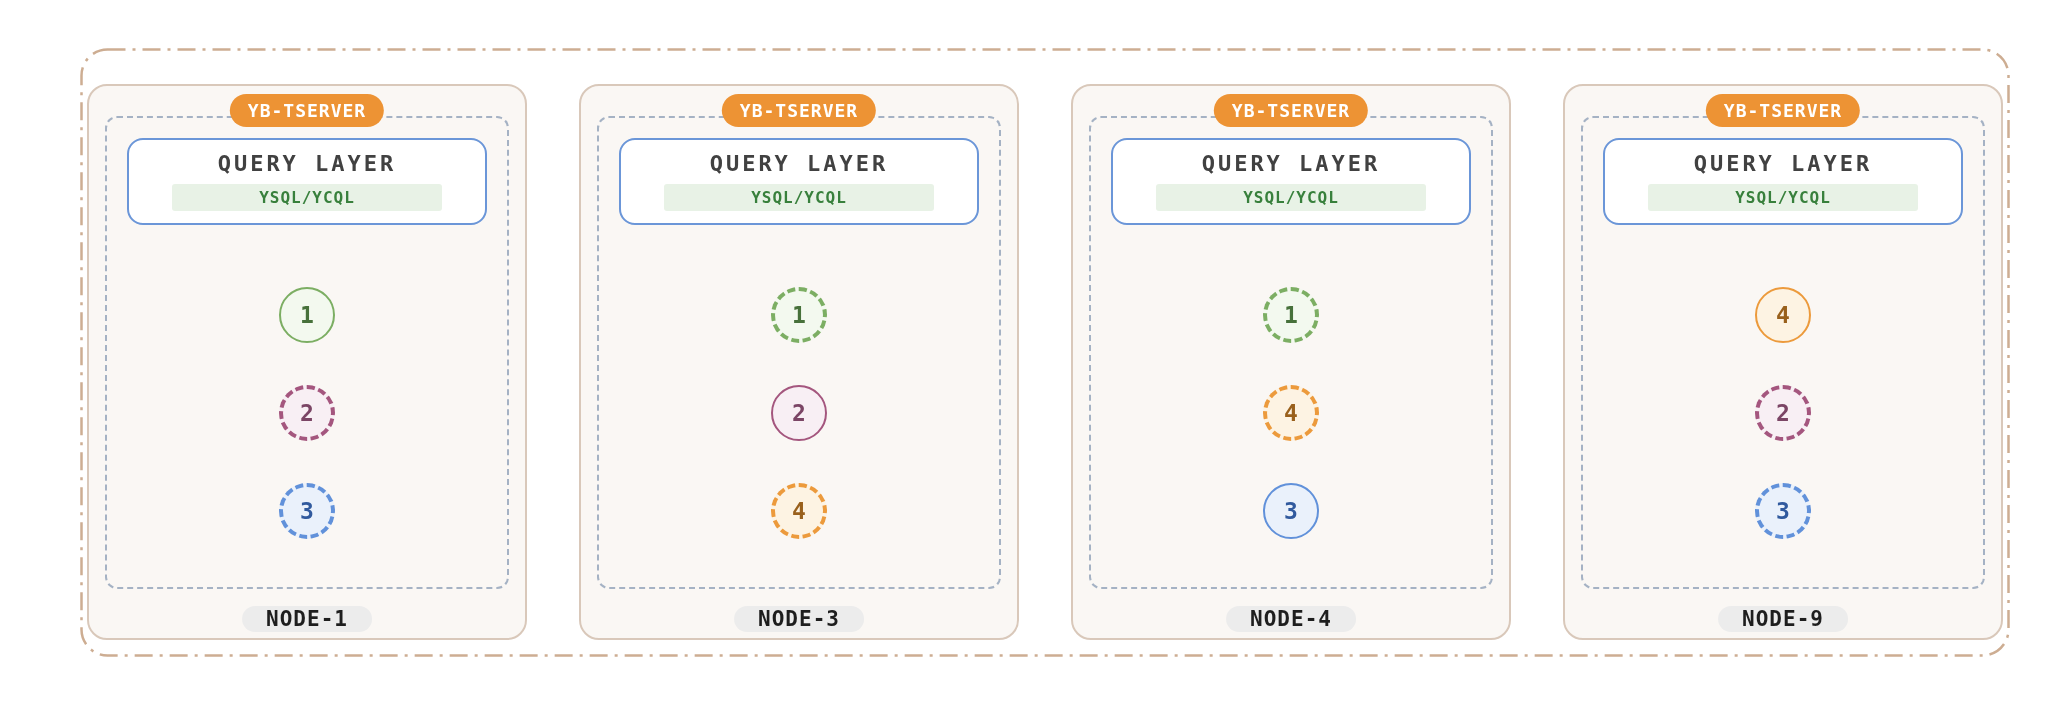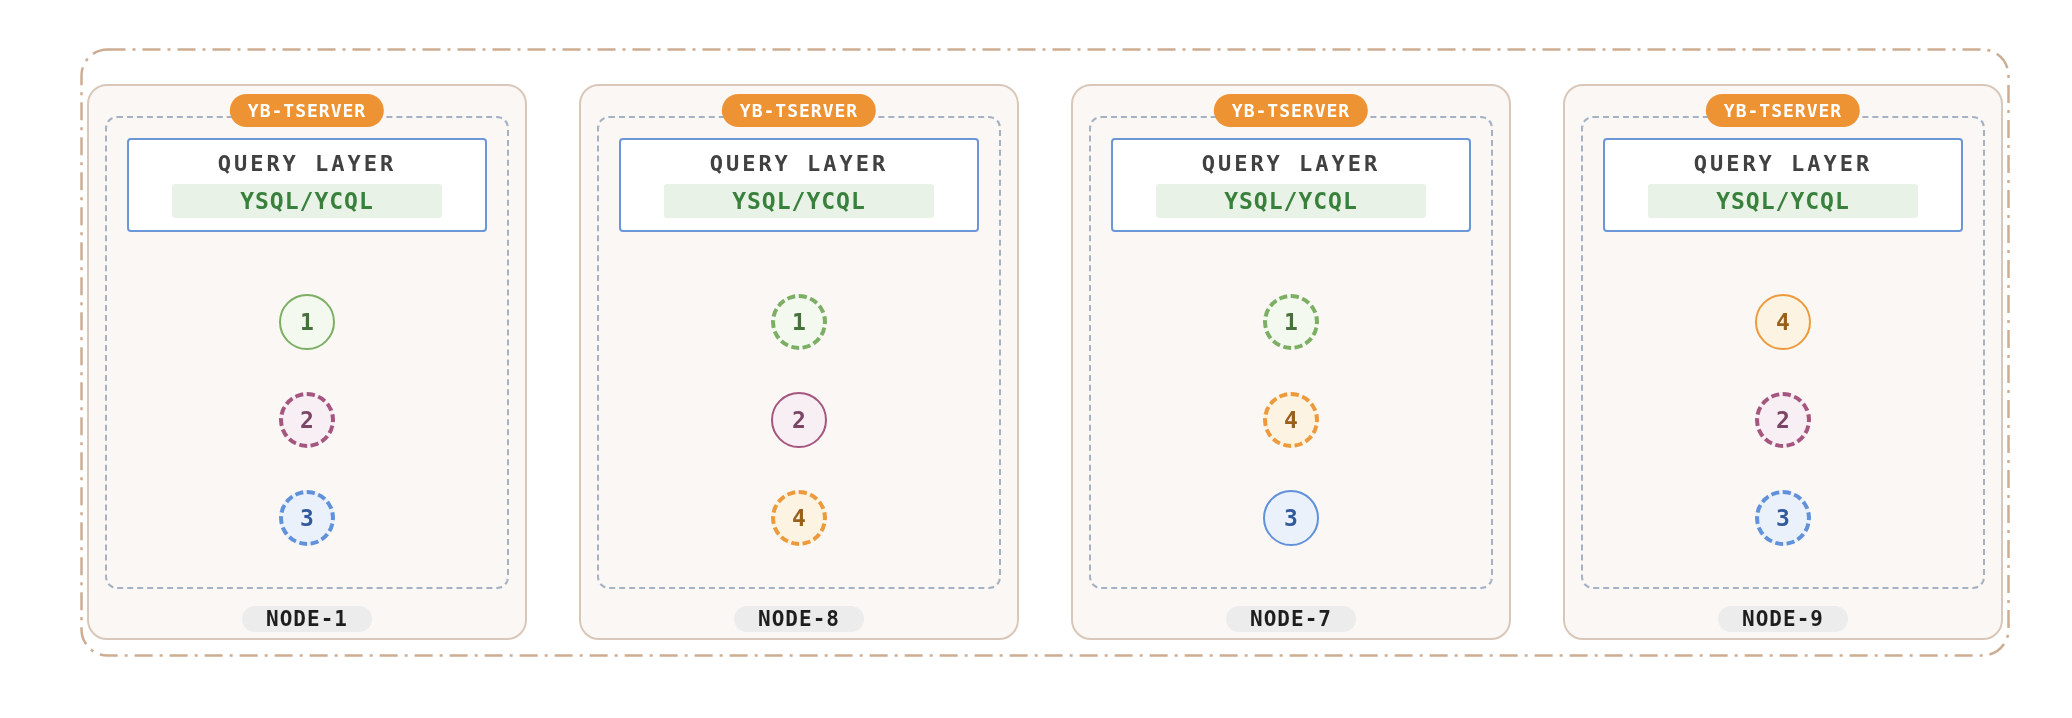--- a/index.html
+++ b/index.html
@@ -73,37 +73,37 @@
     top: 30px;
     height: 473px;
     box-sizing: border-box;
     border: 2px dashed var(--inner-dash, #A5B2C4);
     border-radius: 12px;
   }
 
   .query-layer {
     margin: 20px 20px 0;
     border: 2px solid var(--query-border, #6B96D8);
-    border-radius: 4px;
+    border-radius: 16px;
     background: #ffffff;
     text-align: center;
   }
   .ql-title {
     margin-top: 11px;
     font-size: 22px;
     font-weight: bold;
     letter-spacing: 3px;
     color: var(--query-title, #414141);
   }
   .ql-api {
     margin: 8px auto 12px;
     width: 76%;
     background: var(--api-bg, #E8F2E6);
     color: var(--api-text, #38803C);
-    font-size: 23px;
+    font-size: 16px;
     font-weight: bold;
     letter-spacing: 1px;
     padding: 4px 0;
     border-radius: 3px;
   }
 
   .tablets {
     display: flex;
     flex-direction: column;
     align-items: center;
@@ -170,37 +170,37 @@
       <div class="query-layer">
         <div class="ql-title">QUERY LAYER</div>
         <div class="ql-api">YSQL/YCQL</div>
       </div>
       <div class="tablets">
               <div class="tablet dotted" style="border-color: rgb(124, 174, 99); background: rgb(243, 249, 239); color: rgb(71, 113, 59);">1</div>
               <div class="tablet solid" style="border-color: rgb(164, 86, 126); background: rgb(248, 239, 244); color: rgb(123, 69, 101);">2</div>
               <div class="tablet dotted" style="border-color: rgb(236, 154, 60); background: rgb(253, 243, 227); color: rgb(153, 96, 28);">4</div>
             </div>
     </div>
-    <div class="node-pill">NODE-8</div>
+    <div class="node-pill">NODE-3</div>
   </div>
 
   <div class="node-card">
     <div class="badge">YB-TSERVER</div>
     <div class="inner-dashed">
       <div class="query-layer">
         <div class="ql-title">QUERY LAYER</div>
         <div class="ql-api">YSQL/YCQL</div>
       </div>
       <div class="tablets">
               <div class="tablet dotted" style="border-color: rgb(124, 174, 99); background: rgb(243, 249, 239); color: rgb(71, 113, 59);">1</div>
               <div class="tablet dotted" style="border-color: rgb(236, 154, 60); background: rgb(253, 243, 227); color: rgb(153, 96, 28);">4</div>
               <div class="tablet solid" style="border-color: rgb(97, 145, 218); background: rgb(234, 241, 251); color: rgb(49, 90, 158);">3</div>
             </div>
     </div>
-    <div class="node-pill">NODE-7</div>
+    <div class="node-pill">NODE-4</div>
   </div>
 
   <div class="node-card">
     <div class="badge">YB-TSERVER</div>
     <div class="inner-dashed">
       <div class="query-layer">
         <div class="ql-title">QUERY LAYER</div>
         <div class="ql-api">YSQL/YCQL</div>
       </div>
       <div class="tablets">

